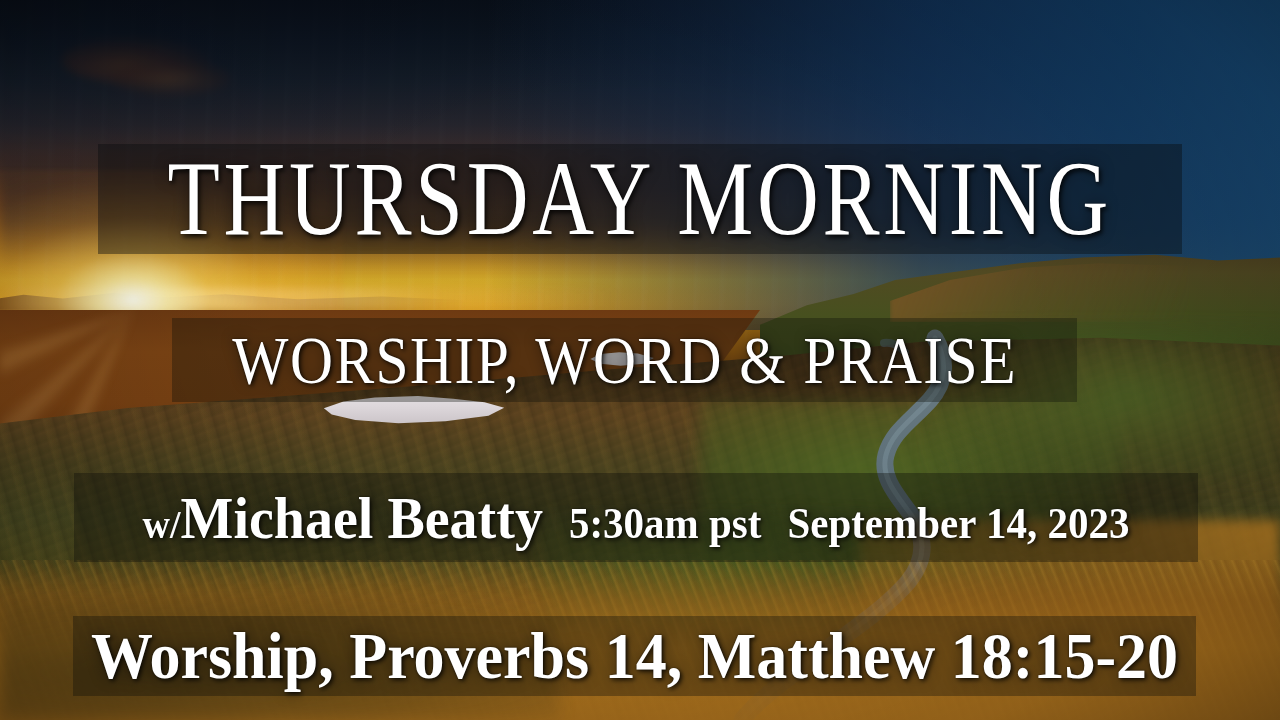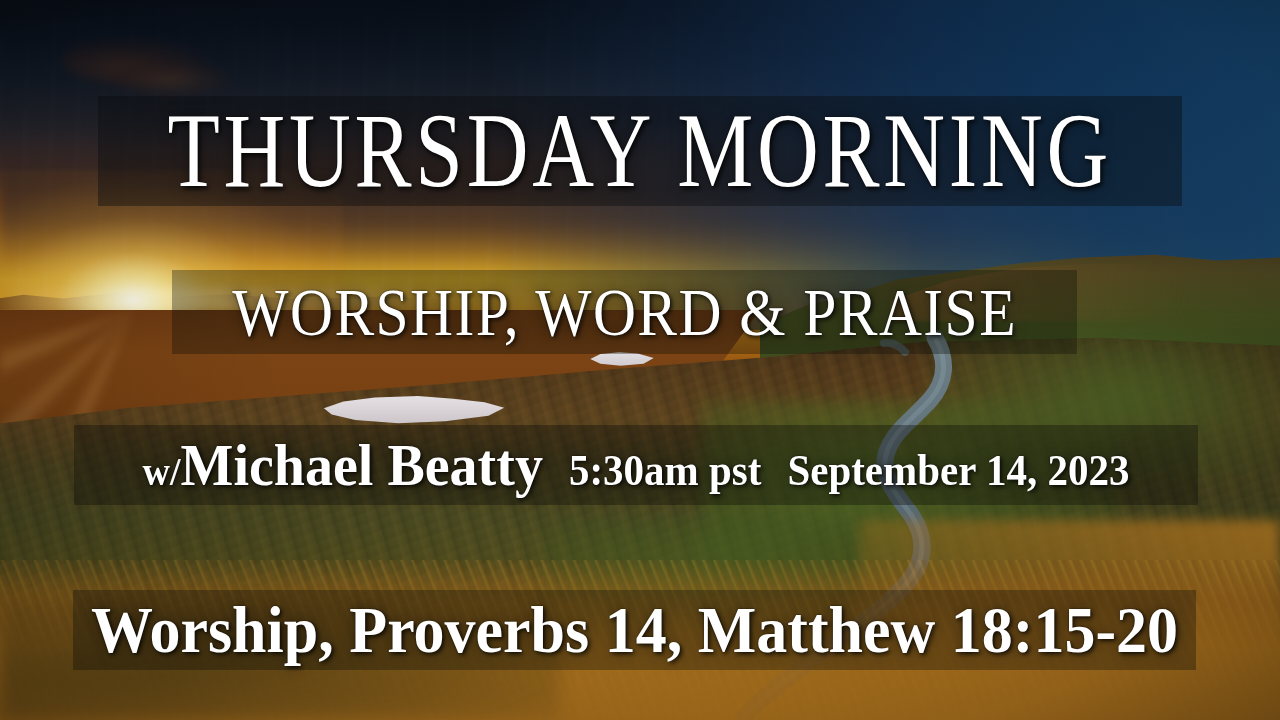--- a/index.html
+++ b/index.html
@@ -342,25 +342,26 @@
   }
 
   
   .bar {
     position: absolute;
     background: rgba(10,12,14,0.42);
     display: flex;
     align-items: center;
     justify-content: center;
     white-space: nowrap;
+    margin-top: 48px;
   }
   .bar-title   { left: 98px;  top: 96px;  width: 1084px; height: 110px; }
   .bar-sub     { left: 172px; top: 270px; width: 905px;  height: 84px;  background: rgba(12,14,10,0.34); }
-  .bar-host    { left: 74px;  top: 425px; width: 1124px; height: 80px;  background: rgba(12,10,8,0.36); }
-  .bar-scripture { left: 73px; top: 590px; width: 1123px; height: 80px; background: rgba(10,12,8,0.34); }
+  .bar-host    { left: 74px;  top: 425px; width: 1124px; height: 89px;  background: rgba(12,10,8,0.36); }
+  .bar-scripture { left: 73px; top: 568px; width: 1123px; height: 80px; background: rgba(10,12,8,0.34); }
 
   .txt {
     color: #ffffff;
     text-shadow:
       0 0 2px rgba(0,0,0,0.55),
       2px 2px 4px rgba(0,0,0,0.75),
       0 0 14px rgba(0,0,0,0.45);
   }
   .title-text {
     font-family: "Liberation Serif", "DejaVu Serif", serif;

